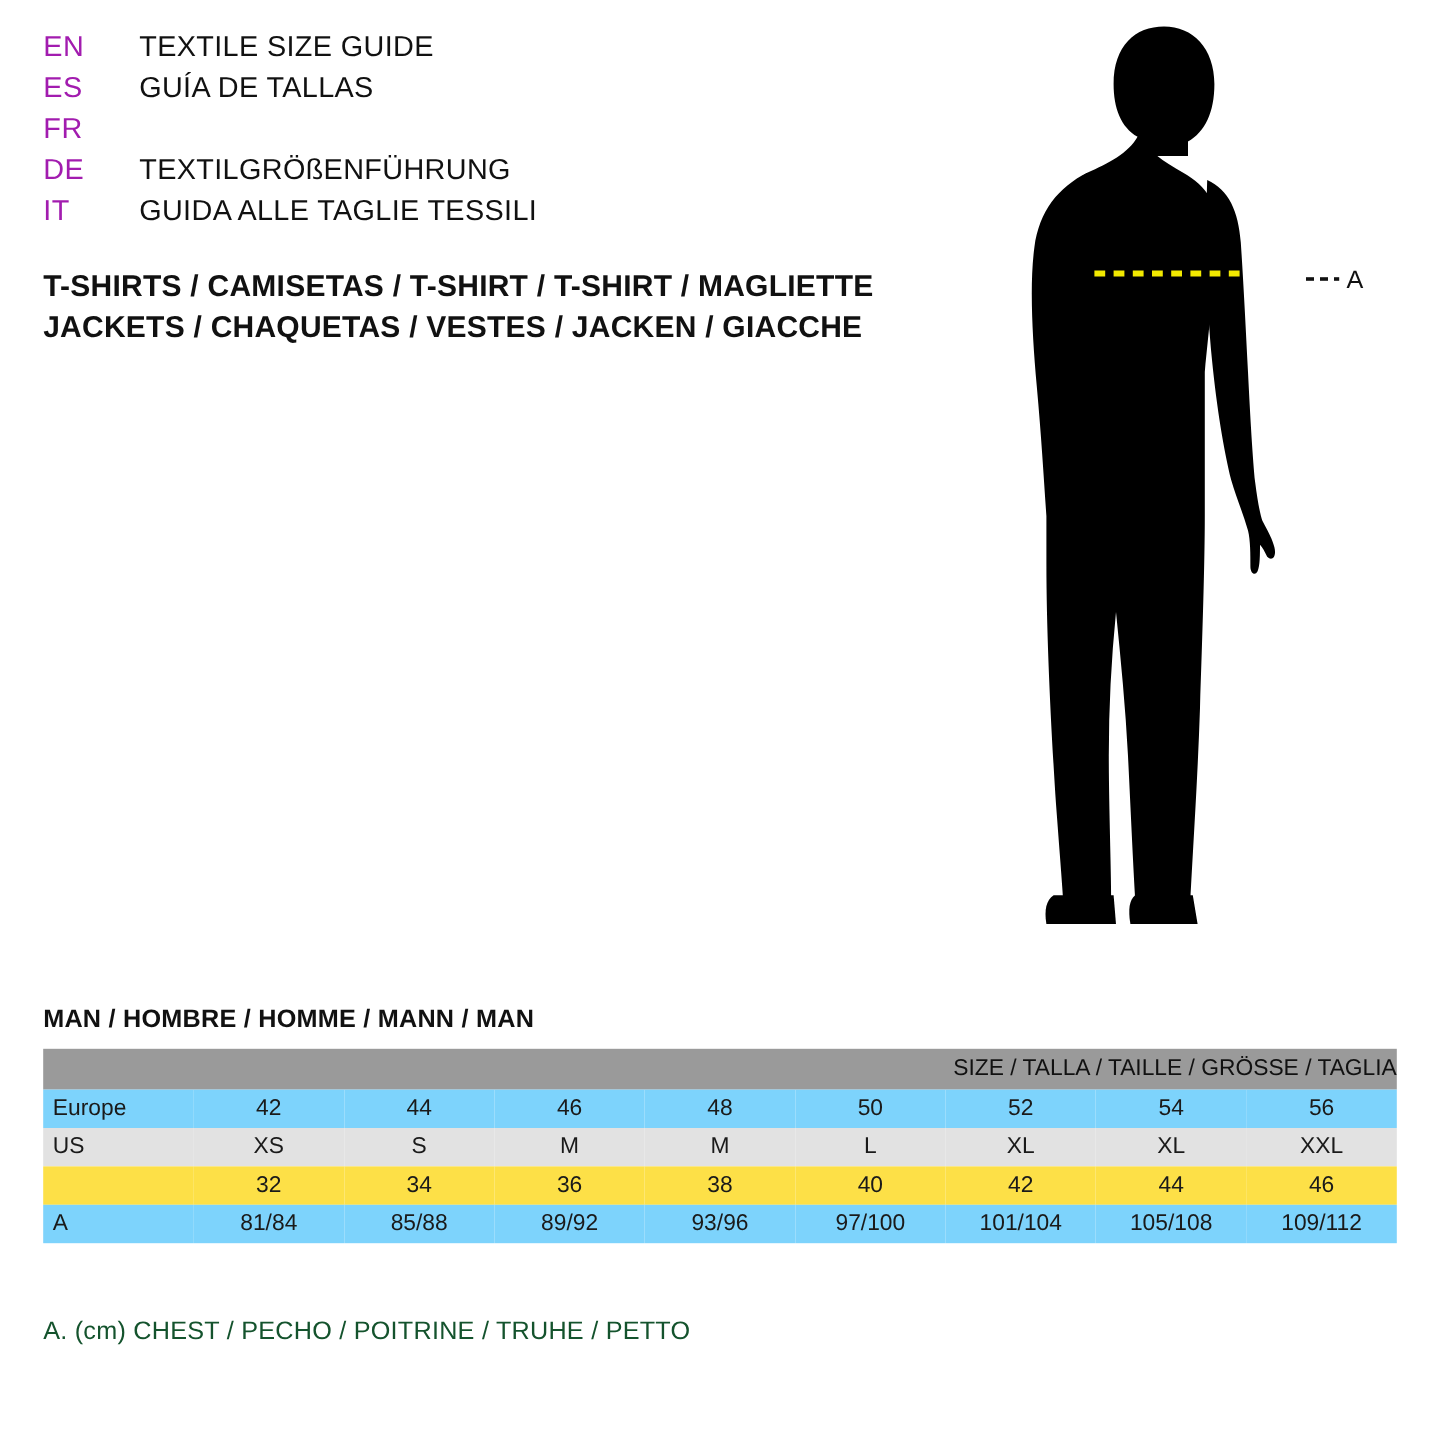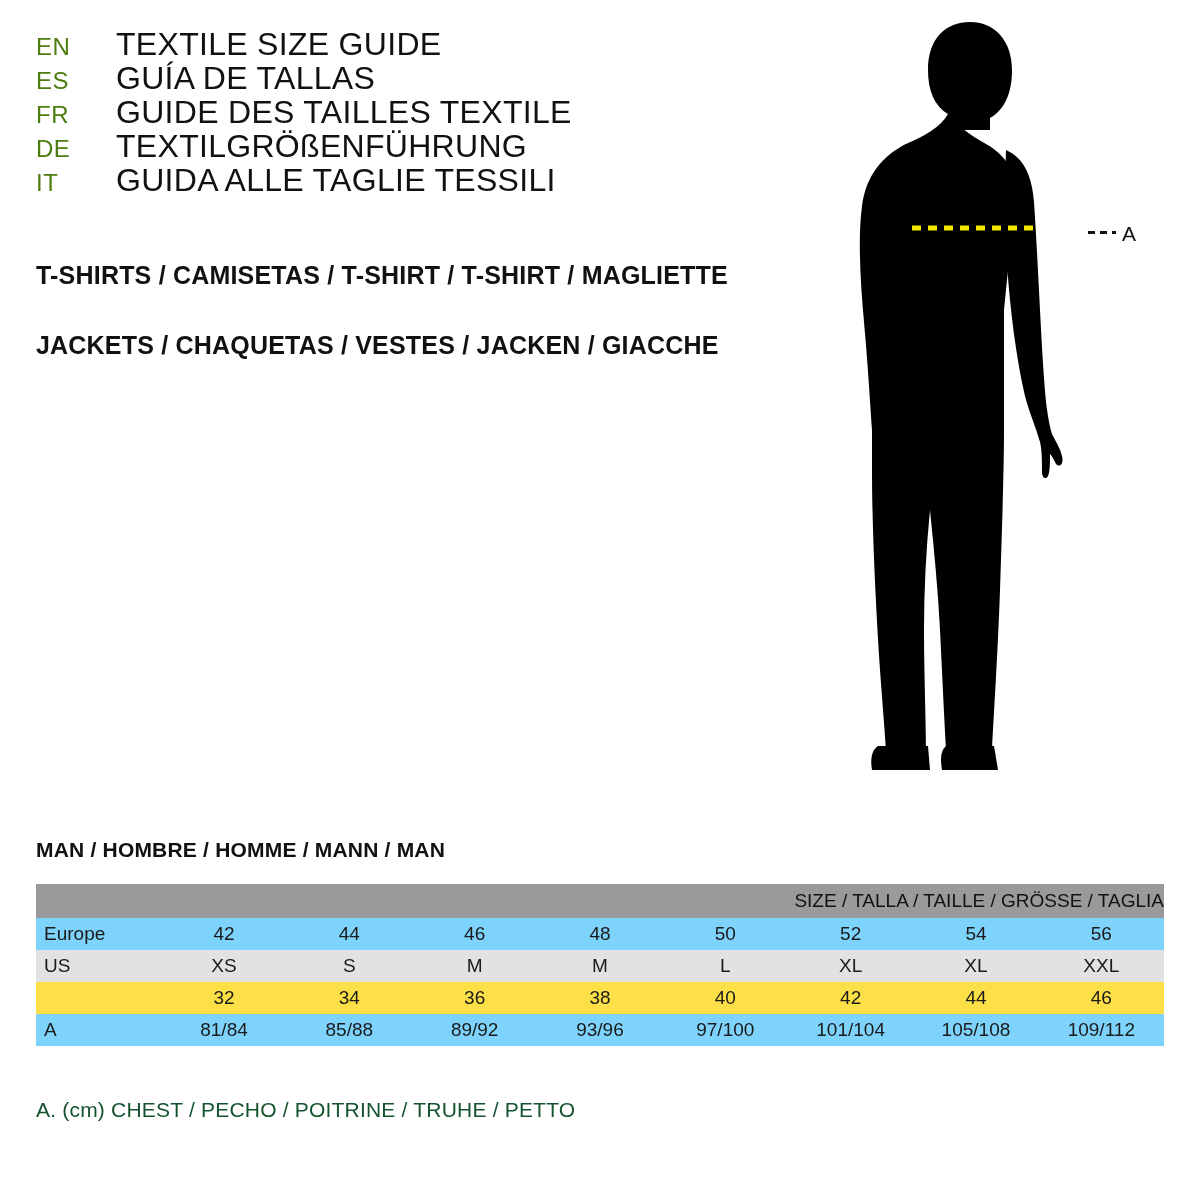--- a/index.html
+++ b/index.html
@@ -32,44 +32,43 @@
   .lang-row {
     display: flex;
     align-items: baseline;
     height: 34px;
   }
   .lang-code {
     width: 80px;
     flex: 0 0 80px;
     font-size: 24px;
     letter-spacing: 0.5px;
-    color: #4d7c0f;
+    color: #a21caf;
   }
   .lang-text {
-    font-size: 32px;
+    font-size: 24px;
     letter-spacing: 0.3px;
     color: #111111;
     white-space: nowrap;
   }
 
   
   .category-block {
     position: absolute;
     left: 36px;
     top: 222px;
     width: 800px;
   }
   .category-line {
     font-size: 25px;
     font-weight: bold;
     letter-spacing: 0.2px;
     line-height: 34px;
     white-space: nowrap;
     color: #111111;
-    margin-top: 36px;
   }
 
   
   .figure-wrap {
     position: absolute;
     left: 820px;
     top: 10px;
     width: 360px;
     height: 790px;
   }
@@ -96,21 +95,21 @@
   .table-section {
     position: absolute;
     left: 36px;
     top: 838px;
     width: 1128px;
   }
   .table-title {
     font-size: 21px;
     font-weight: bold;
     letter-spacing: 0.2px;
-    margin-bottom: 22px;
+    margin-bottom: 12px;
     color: #111111;
   }
   table.size-table {
     border-collapse: collapse;
     width: 1128px;
     table-layout: fixed;
   }
   table.size-table td {
     font-size: 19px;
     color: #1a1a1a;
@@ -161,21 +160,20 @@
     <div class="lang-row">
       <span class="lang-code">EN</span>
       <span class="lang-text">TEXTILE SIZE GUIDE</span>
     </div>
     <div class="lang-row">
       <span class="lang-code">ES</span>
       <span class="lang-text">GUÍA DE TALLAS</span>
     </div>
     <div class="lang-row">
       <span class="lang-code">FR</span>
-      <span class="lang-text">GUIDE DES TAILLES TEXTILE</span>
     </div>
     <div class="lang-row">
       <span class="lang-code">DE</span>
       <span class="lang-text">TEXTILGRÖßENFÜHRUNG</span>
     </div>
     <div class="lang-row">
       <span class="lang-code">IT</span>
       <span class="lang-text">GUIDA ALLE TAGLIE TESSILI</span>
     </div>
   </div>

